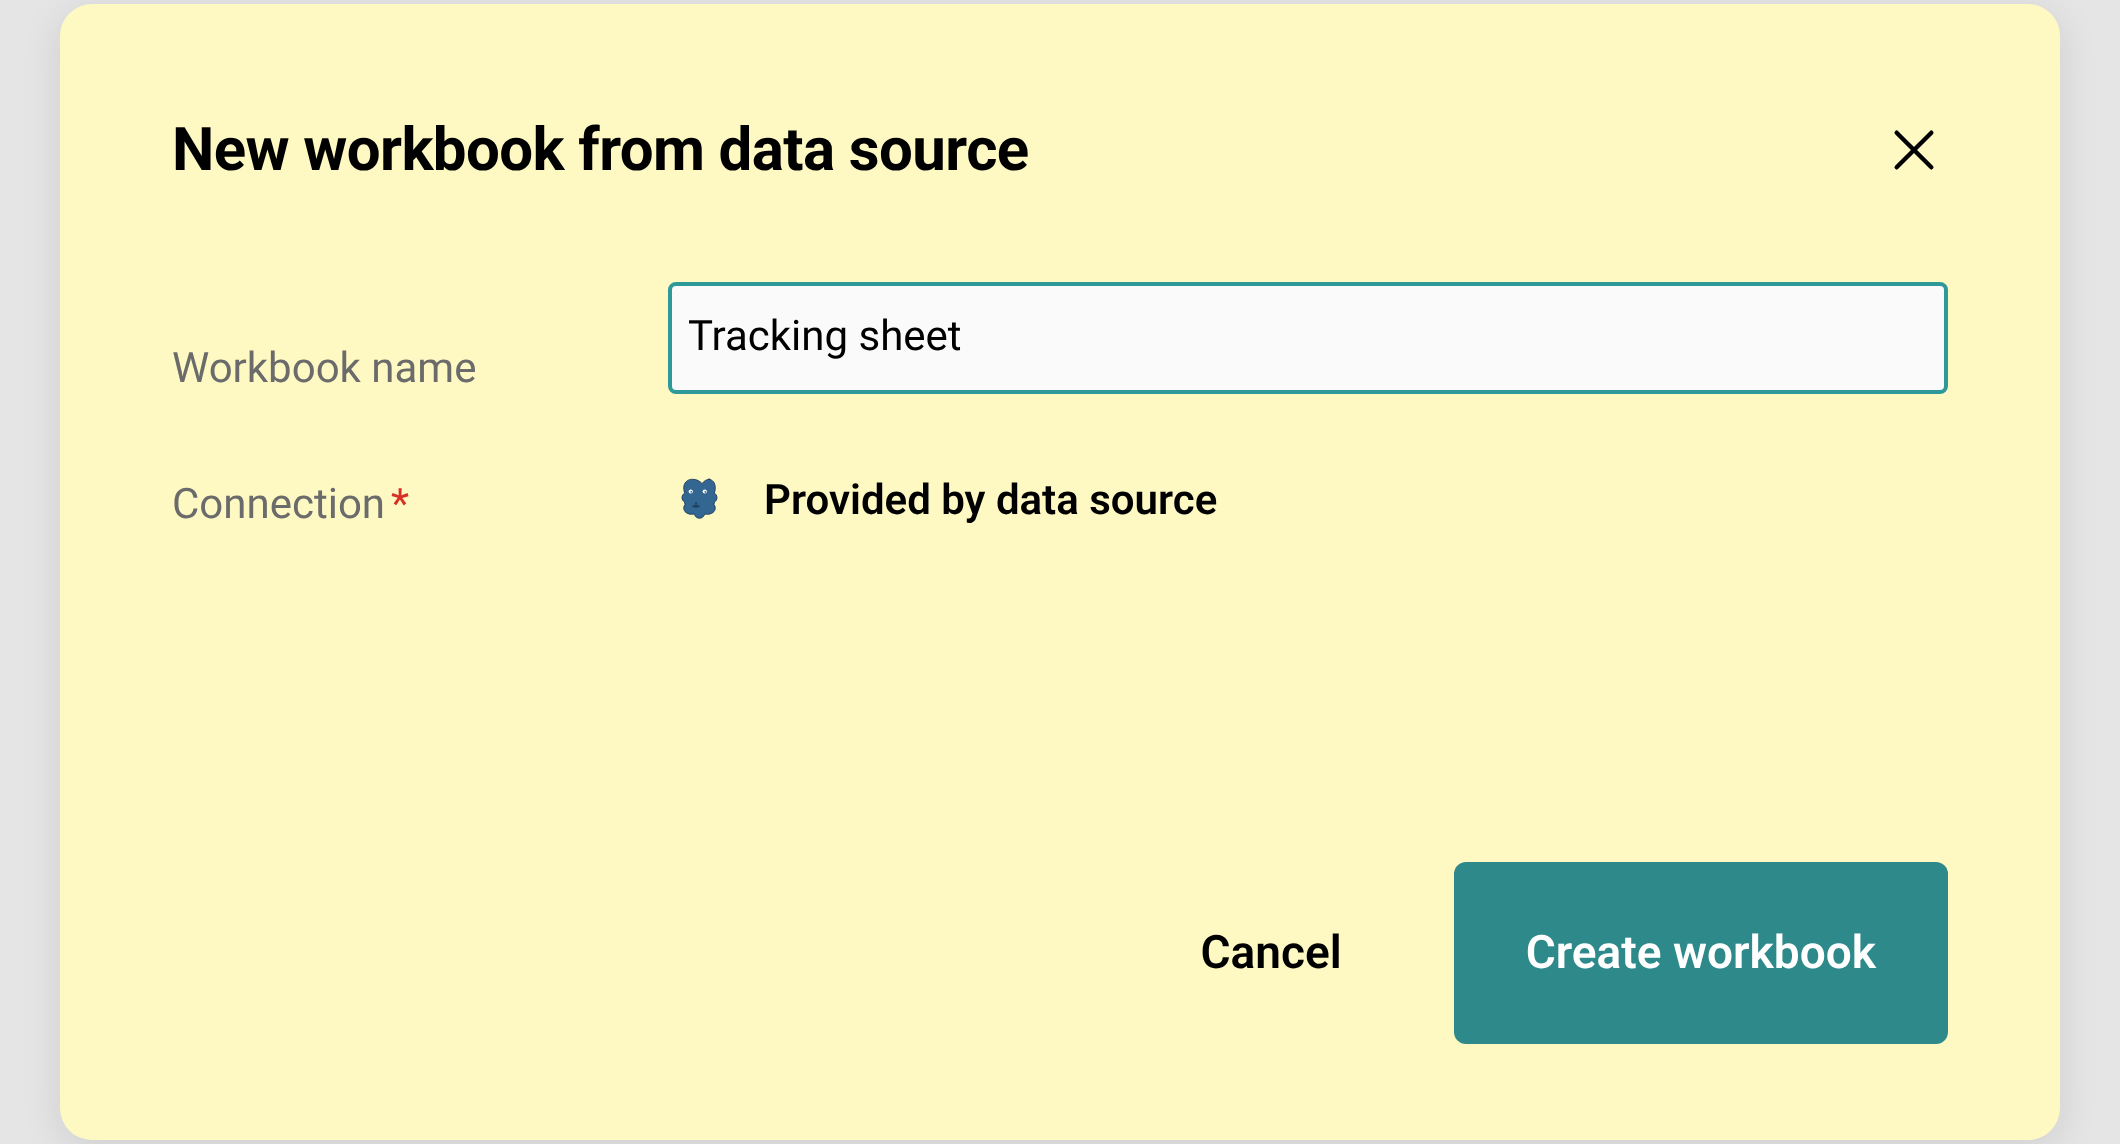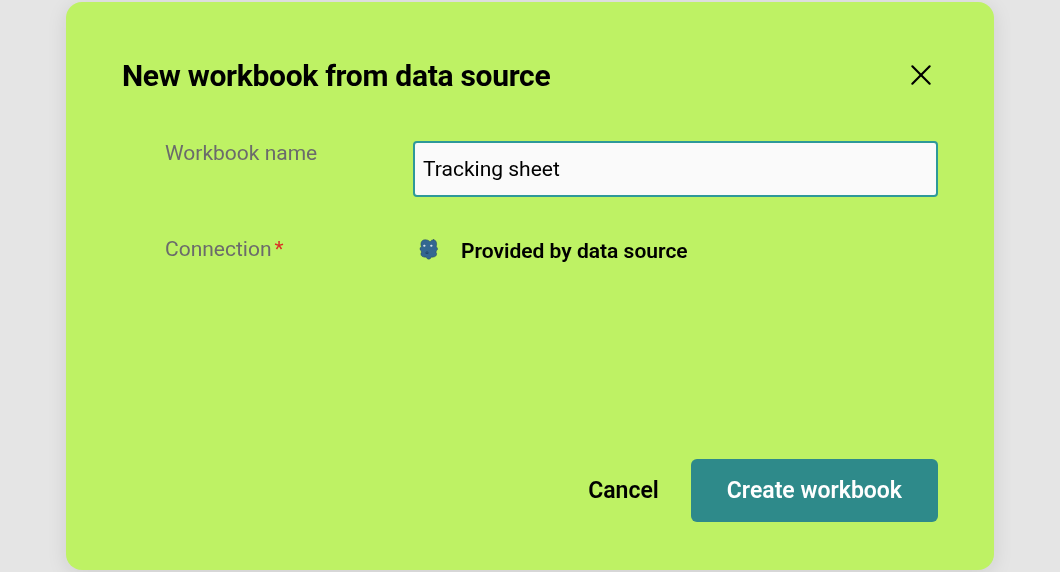--- a/index.html
+++ b/index.html
@@ -12,22 +12,22 @@
       font-family: -apple-system, BlinkMacSystemFont, "Segoe UI", Roboto, Helvetica, Arial, sans-serif;
       background: #e5e5e5;
       width: 1060px;
       height: 572px;
       display: flex;
       align-items: center;
       justify-content: center;
     }
     
     .modal {
-      background: #bef264;
-      width: 928px;
+      background: #fef9c3;
+      width: 1000px;
       height: 568px;
       border-radius: 16px;
       box-shadow: 0 4px 20px rgba(0,0,0,0.1);
       padding: 56px 56px 48px 56px;
       display: flex;
       flex-direction: column;
       position: relative;
     }
     
     .modal-header {
@@ -54,23 +54,22 @@
       justify-content: center;
     }
     
     .close-button svg {
       width: 26px;
       height: 26px;
     }
     
     .form-row {
       display: flex;
-      align-items: flex-start;
+      align-items: flex-end;
       margin-bottom: 40px;
-      margin-left: 43px;
     }
     
     .form-label {
       width: 248px;
       font-size: 21px;
       color: #6b6b6b;
       font-weight: 400;
     }
     
     .required-mark {
@@ -106,41 +105,41 @@
       font-size: 21px;
       font-weight: 600;
       color: #000000;
     }
     
     .modal-footer {
       margin-top: auto;
       display: flex;
       justify-content: flex-end;
       align-items: center;
-      gap: 16px;
+      gap: 40px;
     }
     
     .cancel-button {
       background: none;
       border: none;
       font-size: 23px;
       font-weight: 600;
       color: #000000;
       cursor: pointer;
       padding: 12px 16px;
       font-family: inherit;
     }
     
     .create-button {
       background: #2e8a8a;
       border: none;
       color: #ffffff;
       font-size: 23px;
       font-weight: 600;
-      padding: 18px 36px;
+      padding: 32px 36px;
       border-radius: 6px;
       cursor: pointer;
       font-family: inherit;
     }
   </style>
 </head>
 <body>
 
 <div class="modal">
   <div class="modal-header">

